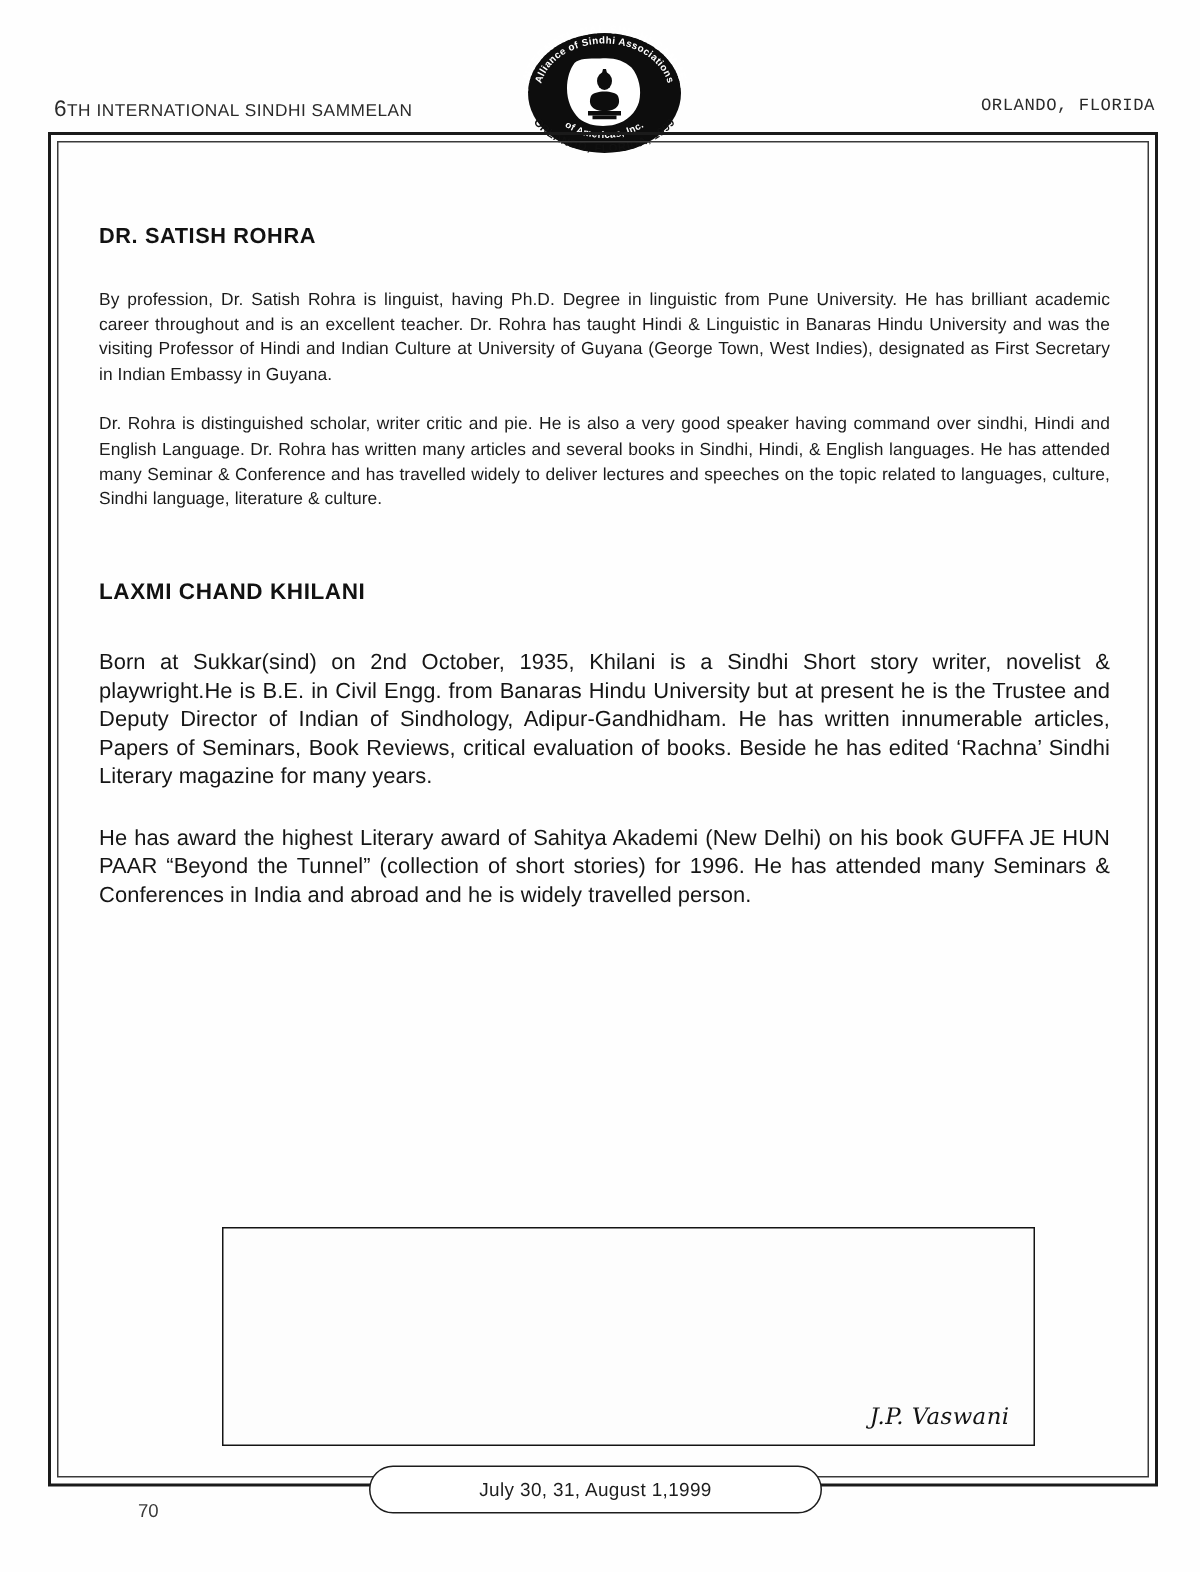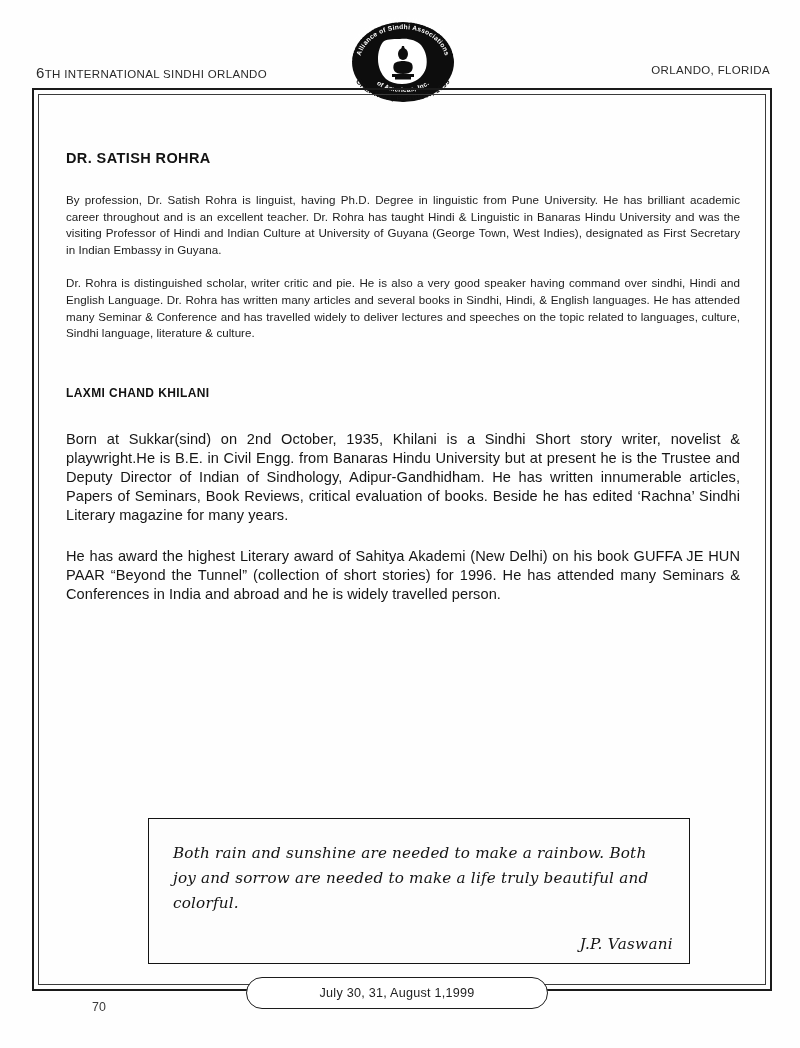--- a/index.html
+++ b/index.html
@@ -27,21 +27,21 @@
   .run-head {
     position: absolute;
     top: 64px;
     font-size: 11.5px;
     letter-spacing: 0.35px;
     color: #2a2a2a;
     white-space: nowrap;
     font-family: "Liberation Sans", sans-serif;
   }
   .run-head-left { left: 36px; }
-  .run-head-right { right: 30px; }
+  .run-head-right { right: 30px; font-family: Liberation Mono, monospace; }
   .run-head .cap-first {
     font-size: 15px;
   }
 
   
   .emblem {
     position: absolute;
     left: 336px;
     top: 12px;
     width: 134px;
@@ -81,21 +81,21 @@
     text-align: left;
     font-weight: bold;
     color: #121212;
   }
   .title-a {
     font-size: 14.5px;
     letter-spacing: 0.4px;
     margin: 0 0 26px 0;
   }
   .title-b {
-    font-size: 12px;
+    font-size: 15px;
     letter-spacing: 0.4px;
     margin: 0 0 30px 0;
   }
 
   
   .blk-a p {
     margin: 0 0 17px 0;
     font-size: 11.6px;
     line-height: 16.6px;
     text-align: justify;
@@ -179,21 +179,21 @@
     font-size: 12.4px;
     color: #3a3a3a;
     margin-left: 45px;
   }
 </style>
 </head>
 <body>
 
 <div class="page">
 
-  <div class="run-head run-head-left"><span class="cap-first">6</span><span>TH INTERNATIONAL SINDHI ORLANDO</span></div>
+  <div class="run-head run-head-left"><span class="cap-first">6</span><span>TH INTERNATIONAL SINDHI SAMMELAN</span></div>
 
   <div class="run-head run-head-right">ORLANDO, FLORIDA</div>
 
   <div class="emblem">
     <svg width="134" height="92" viewBox="0 0 134 92" xmlns="http://www.w3.org/2000/svg">
       <defs>
         <path id="arcTop" d="M 16,50 A 51,40 0 0 1 118,50"></path>
         <path id="arcTop2" d="M 24,50 A 43,33 0 0 1 110,50"></path>
         <path id="arcBot" d="M 27,49 A 40,31 0 0 0 107,49"></path>
         <path id="arcBelow" d="M 16,62 A 52,34 0 0 0 118,62"></path>
@@ -239,21 +239,20 @@
 
     <div class="blk-b">
       <h2 class="section-title title-b">LAXMI CHAND KHILANI</h2>
       <p>Born at Sukkar(sind) on 2nd  October, 1935, Khilani is a Sindhi Short story writer, novelist &amp; playwright.He is B.E. in Civil Engg. from Banaras Hindu University but at present he is the Trustee and Deputy Director of Indian of Sindhology, Adipur-Gandhidham.  He has written innumerable articles, Papers of Seminars, Book Reviews, critical evaluation of books.  Beside he has edited ‘Rachna’ Sindhi Literary magazine for many years.</p>
       <p>He has award the highest Literary award of Sahitya Akademi (New Delhi) on his book GUFFA JE HUN PAAR “Beyond the Tunnel” (collection of short stories) for 1996. He has attended many Seminars &amp; Conferences in India and abroad and he is widely travelled person.</p>
     </div>
 
   </div>
 
   <div class="quote-box">
-    <div class="quote-text">Both rain and sunshine are needed to make a rainbow. Both joy and sorrow are needed to make a life truly beautiful and colorful.</div>
     <div class="quote-attr">J.P. Vaswani</div>
   </div>
 
   <div class="footer-pill">
     <span>July 30, 31, August 1,1999</span>
   </div>
 
   <div class="page-number">70</div>
 
 </div>

